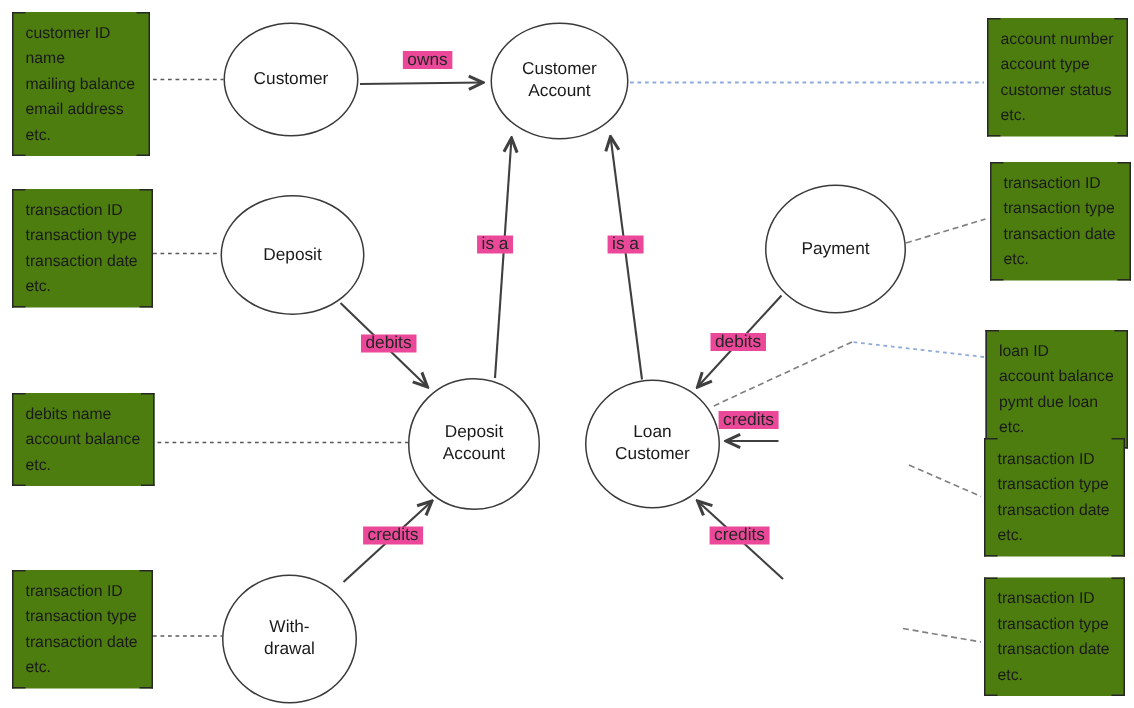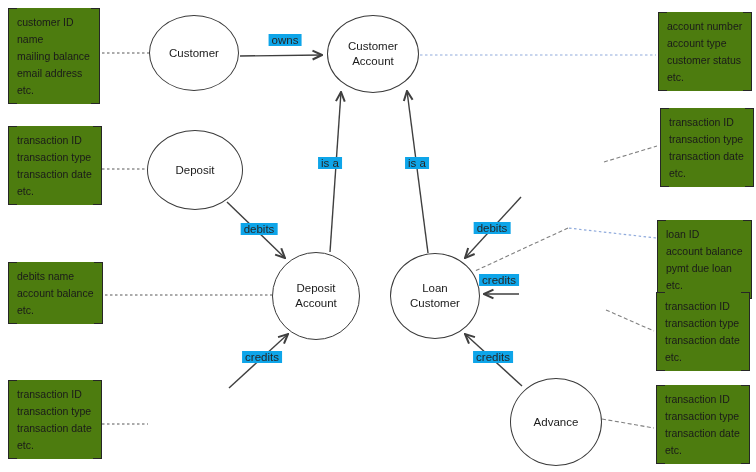--- a/index.html
+++ b/index.html
@@ -34,21 +34,21 @@
   }
   .bracket::before, .bracket::after {
     content:""; position:absolute; top:0; bottom:0; width:8px;
     border:1.6px solid #262626;
   }
   .bracket::before { left:0; border-right:none; }
   .bracket::after  { right:0; border-left:none; }
   .rel-label {
     position:absolute; z-index:3;
     transform:translate(-50%,-50%);
-    background:#0ea5e9;
+    background:#ec4899;
     padding:0 3px;
     font-size:11.5px;
     color:#262626;
   }
 </style>
 </head>
 <body>
 
 <div class="canvas">
 
@@ -87,25 +87,27 @@
     <g fill="none" stroke-width="1.2" stroke-dasharray="2.5,2.5" stroke="#8faadc">
       <line x1="420" y1="55" x2="656" y2="55"></line>
       <line x1="656" y1="238" x2="568" y2="228"></line>
     </g>
   </svg>
 
   <div class="entity" style="left:149px;top:15px;width:90px;height:76px;">Customer</div>
   <div class="entity" style="left:327px;top:15px;width:92px;height:78px;">Customer
 Account</div>
   <div class="entity" style="left:147px;top:130px;width:96px;height:80px;">Deposit</div>
+  <div class="entity" style="left:510px;top:123px;width:94px;height:86px;">Payment</div>
   <div class="entity" style="left:272px;top:252px;width:88px;height:88px;">Deposit
 Account</div>
   <div class="entity" style="left:390px;top:253px;width:90px;height:86px;">Loan
 Customer</div>
-  <div class="entity" style="left:510px;top:378px;width:92px;height:88px;">Advance</div>
+  <div class="entity" style="left:148px;top:383px;width:90px;height:86px;">With-
+drawal</div>
 
   <div class="rel-label" style="left:285px;top:40px;">owns</div>
   <div class="rel-label" style="left:330px;top:163px;">is a</div>
   <div class="rel-label" style="left:417px;top:163px;">is a</div>
   <div class="rel-label" style="left:259px;top:229px;">debits</div>
   <div class="rel-label" style="left:492px;top:228px;">debits</div>
   <div class="rel-label" style="left:499px;top:280px;">credits</div>
   <div class="rel-label" style="left:262px;top:357px;">credits</div>
   <div class="rel-label" style="left:493px;top:357px;">credits</div>
 

